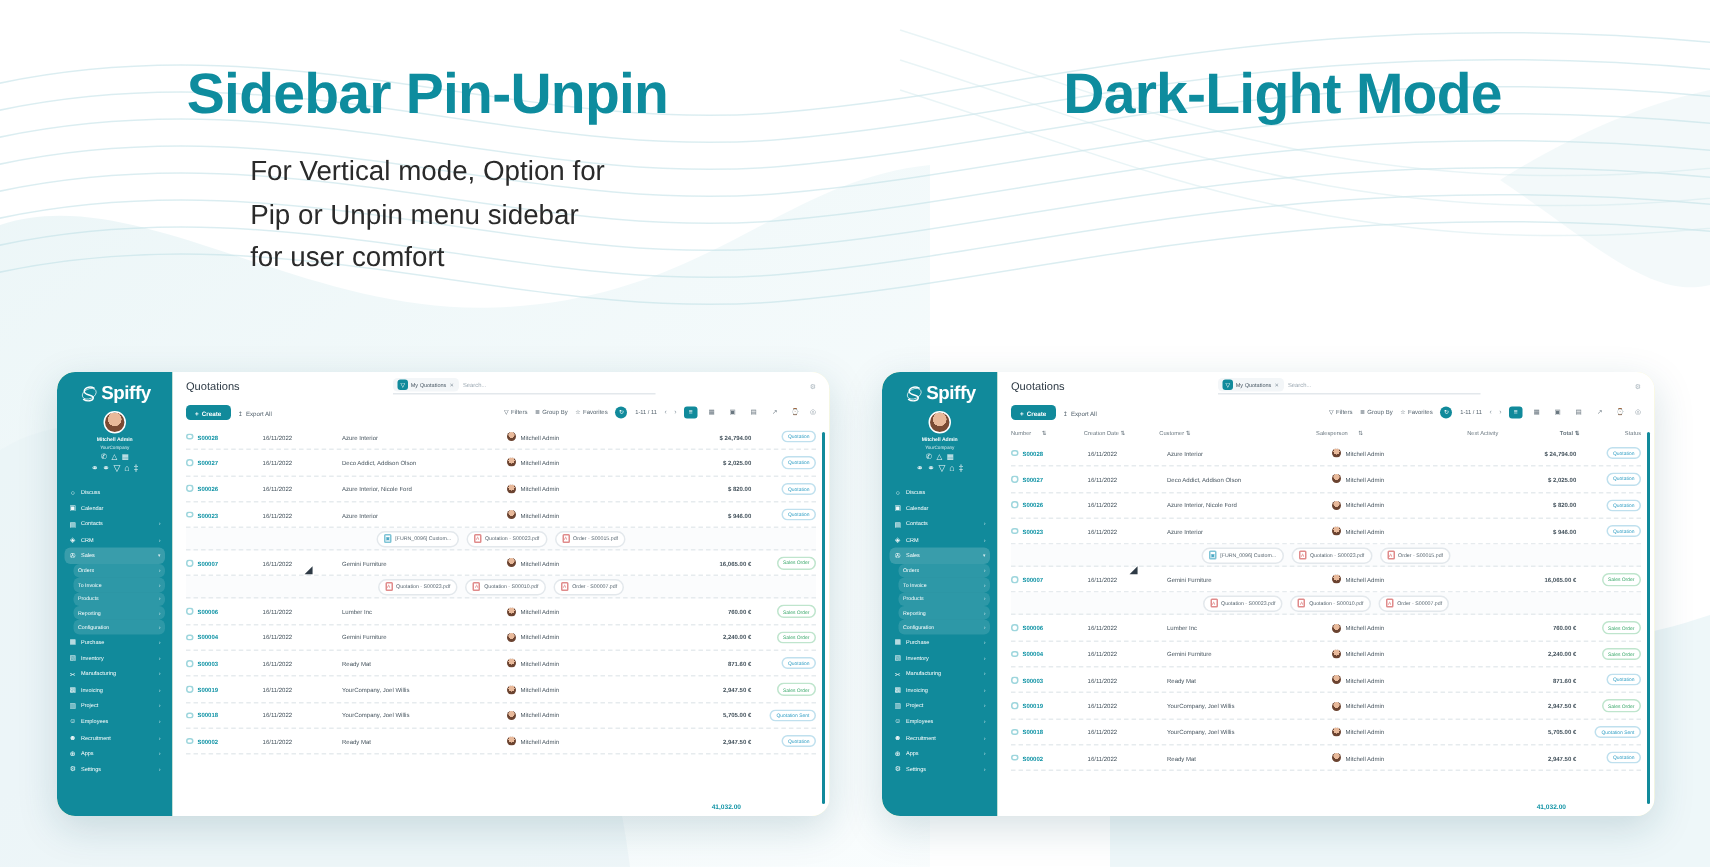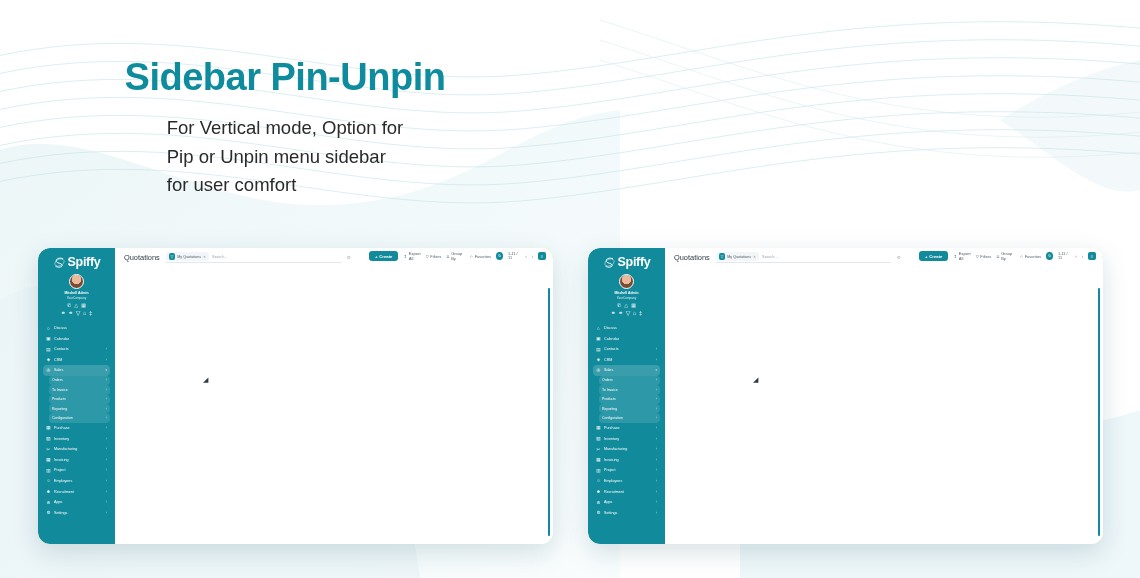--- a/index.html
+++ b/index.html
@@ -5,21 +5,21 @@
   * { box-sizing: border-box; margin:0; padding:0; }
   html,body { width:1140px; height:578px; overflow:hidden; }
   body {
     font-family: "Liberation Sans", sans-serif;
     background:#ffffff;
     position:relative;
   }
   .bg-waves { position:absolute; inset:0; z-index:0; pointer-events:none; }
 
   .hero { position:absolute; top:0; left:0; width:1140px; height:230px; z-index:2; display:flex; }
-  .hero-col { width:570px; display:flex; flex-direction:column; align-items:center; padding-top:44px;margin-top:14px; }
+  .hero-col { width:570px; display:flex; flex-direction:column; align-items:center; padding-top:44px; }
   .hero-title {
     font-size:38px; font-weight:bold; color:#0e8c9e; letter-spacing:-0.5px;
     line-height:1.05; white-space:nowrap;
   }
   .hero-sub { margin-top:16px; font-size:18.5px; color:#2a2a2a; line-height:1.55; text-align:left; }
 
   
   .shot {
     position:absolute; top:248px; z-index:3;
     width:515px; height:296px;
@@ -55,21 +55,21 @@
   .mi {
     display:flex; align-items:center; gap:3px;
     height:10.6px; padding:0 3px; border-radius:4px;
     font-size:3.7px; white-space:nowrap; position:relative;
   }
   .mi .ic { font-size:4.6px; width:5px; text-align:center; opacity:.95; }
   .mi .ch { position:absolute; right:3px; font-size:3.2px; opacity:.8; }
   .mi.active { background:rgba(255,255,255,.17); }
   .mi.sub { margin-left:6px; background:rgba(255,255,255,.12); height:9.4px; font-size:3.5px; }
 
-  .main { flex:1; display:flex; background:#fff; min-width:0; position:relative; }
+  .main { flex:1; display:flex; flex-direction:column; background:#fff; min-width:0; position:relative; }
 
   .cpbar { height:19px; display:flex; align-items:center; padding:0 9px; gap:6px; }
   .cp-title { font-size:7.4px; color:#2e3a45; }
   .searchwrap { margin-left:auto; display:flex; align-items:center; gap:3px; width:175px;
     border-bottom:.6px solid #e3e8ec; padding-bottom:1px; }
   .facet { display:flex; align-items:center; gap:2px; background:#f3f6f8; border-radius:3px; padding:1px 3px; }
   .facet-ic { width:6.5px; height:6.5px; border-radius:2px; background:#118a9b; color:#fff;
     font-size:4px; display:flex; align-items:center; justify-content:center; }
   .facet-tx { font-size:3.7px; color:#4b5a66; }
   .facet-x { font-size:3.6px; color:#8b98a2; }
@@ -160,20 +160,21 @@
     <path d="M600,60 C760,110 900,180 1160,150"></path>
   </g>
 </svg>
 
 <div class="hero">
   <div class="hero-col">
     <div class="hero-title">Sidebar Pin-Unpin</div>
     <div class="hero-sub">For Vertical mode, Option for<br>Pip or Unpin menu sidebar<br>for user comfort</div>
   </div>
   <div class="hero-col">
+    <div class="hero-title">Dark-Light Mode</div>
   </div>
 </div>
 
 <div class="shot shot-left" id="shot-left">
     <div class="sidebar">
     <div class="brand">
       <svg class="brand-mark" viewBox="0 0 24 24">
         <path d="M18 5 C12 2 5 5 6 10 C7 14 17 13 17 17 C17 21 9 22 5 19" fill="none" stroke="#fff" stroke-width="1.8" stroke-linecap="round"></path>
         <ellipse cx="12" cy="12" rx="9" ry="6" fill="none" stroke="#fff" stroke-width="1.1" opacity=".75" transform="rotate(-25 12 12)"></ellipse>
       </svg>

